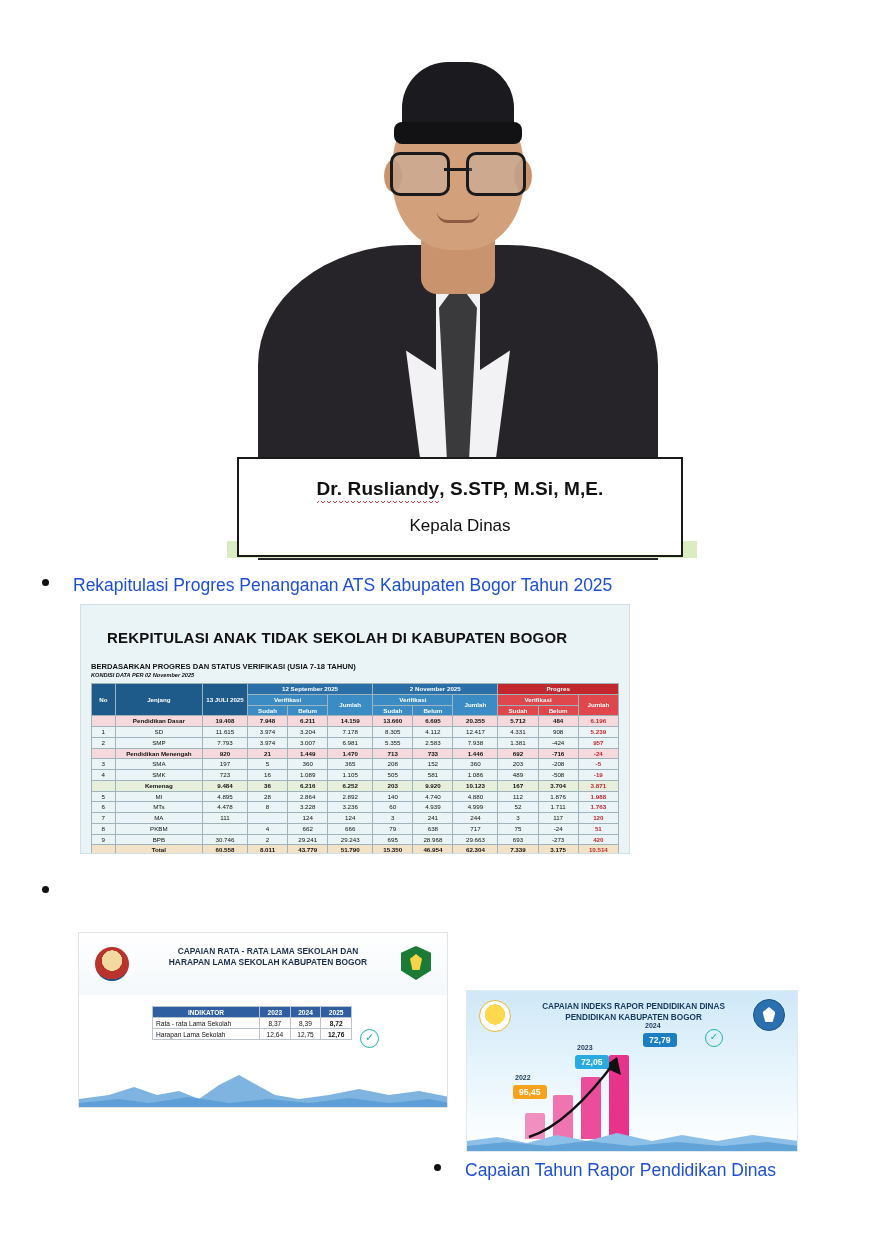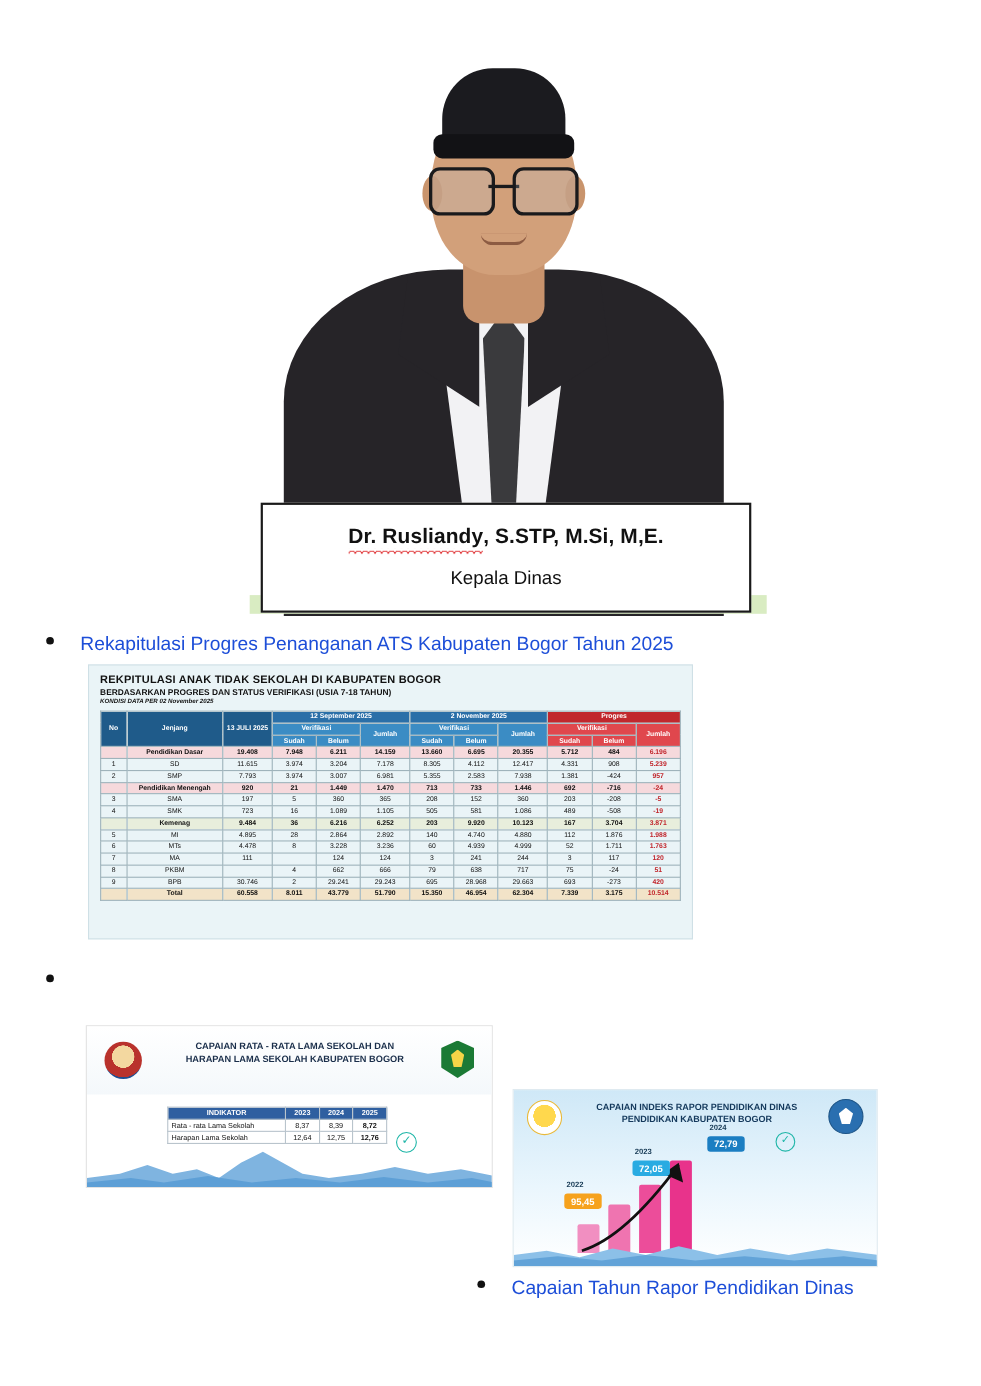--- a/index.html
+++ b/index.html
@@ -257,22 +257,22 @@
     height: 250px;
     background: #eaf4f7;
     border: 1px solid #cfe0e6;
     box-sizing: border-box;
     padding: 8px 10px 6px 10px;
     font-size: 6.4px;
     color: #111;
     overflow: hidden;
   }
   .recap h3 {
-    margin: 0;
-    font-size: 10px;
+    margin: 16px;
+    font-size: 15px;
     font-weight: bold;
     letter-spacing: .2px;
   }
   .recap h4 {
     margin: 1px 0 0 0;
     font-size: 7.6px;
     font-weight: bold;
   }
   .recap .sub {
     margin: 1px 0 5px 0;
@@ -308,21 +308,21 @@
   tr.grp2 td { background: #e8eedc; font-weight: bold; }
   tr.tot td { background: #f2e3c8; font-weight: bold; }
   td.redtxt { color: #c1272d; font-weight: bold; }
 
   
   .img1 {
     position: absolute;
     left: 78px;
     top: 932px;
     width: 370px;
-    height: 148px;
+    height: 176px;
     background: #ffffff;
     border: 1px solid #e3e3e3;
     box-sizing: border-box;
     overflow: hidden;
   }
   .img1 .band {
     position: absolute;
     left: 0; right: 0; top: 0;
     height: 62px;
     background: linear-gradient(180deg,#ffffff,#f4f8fb);

